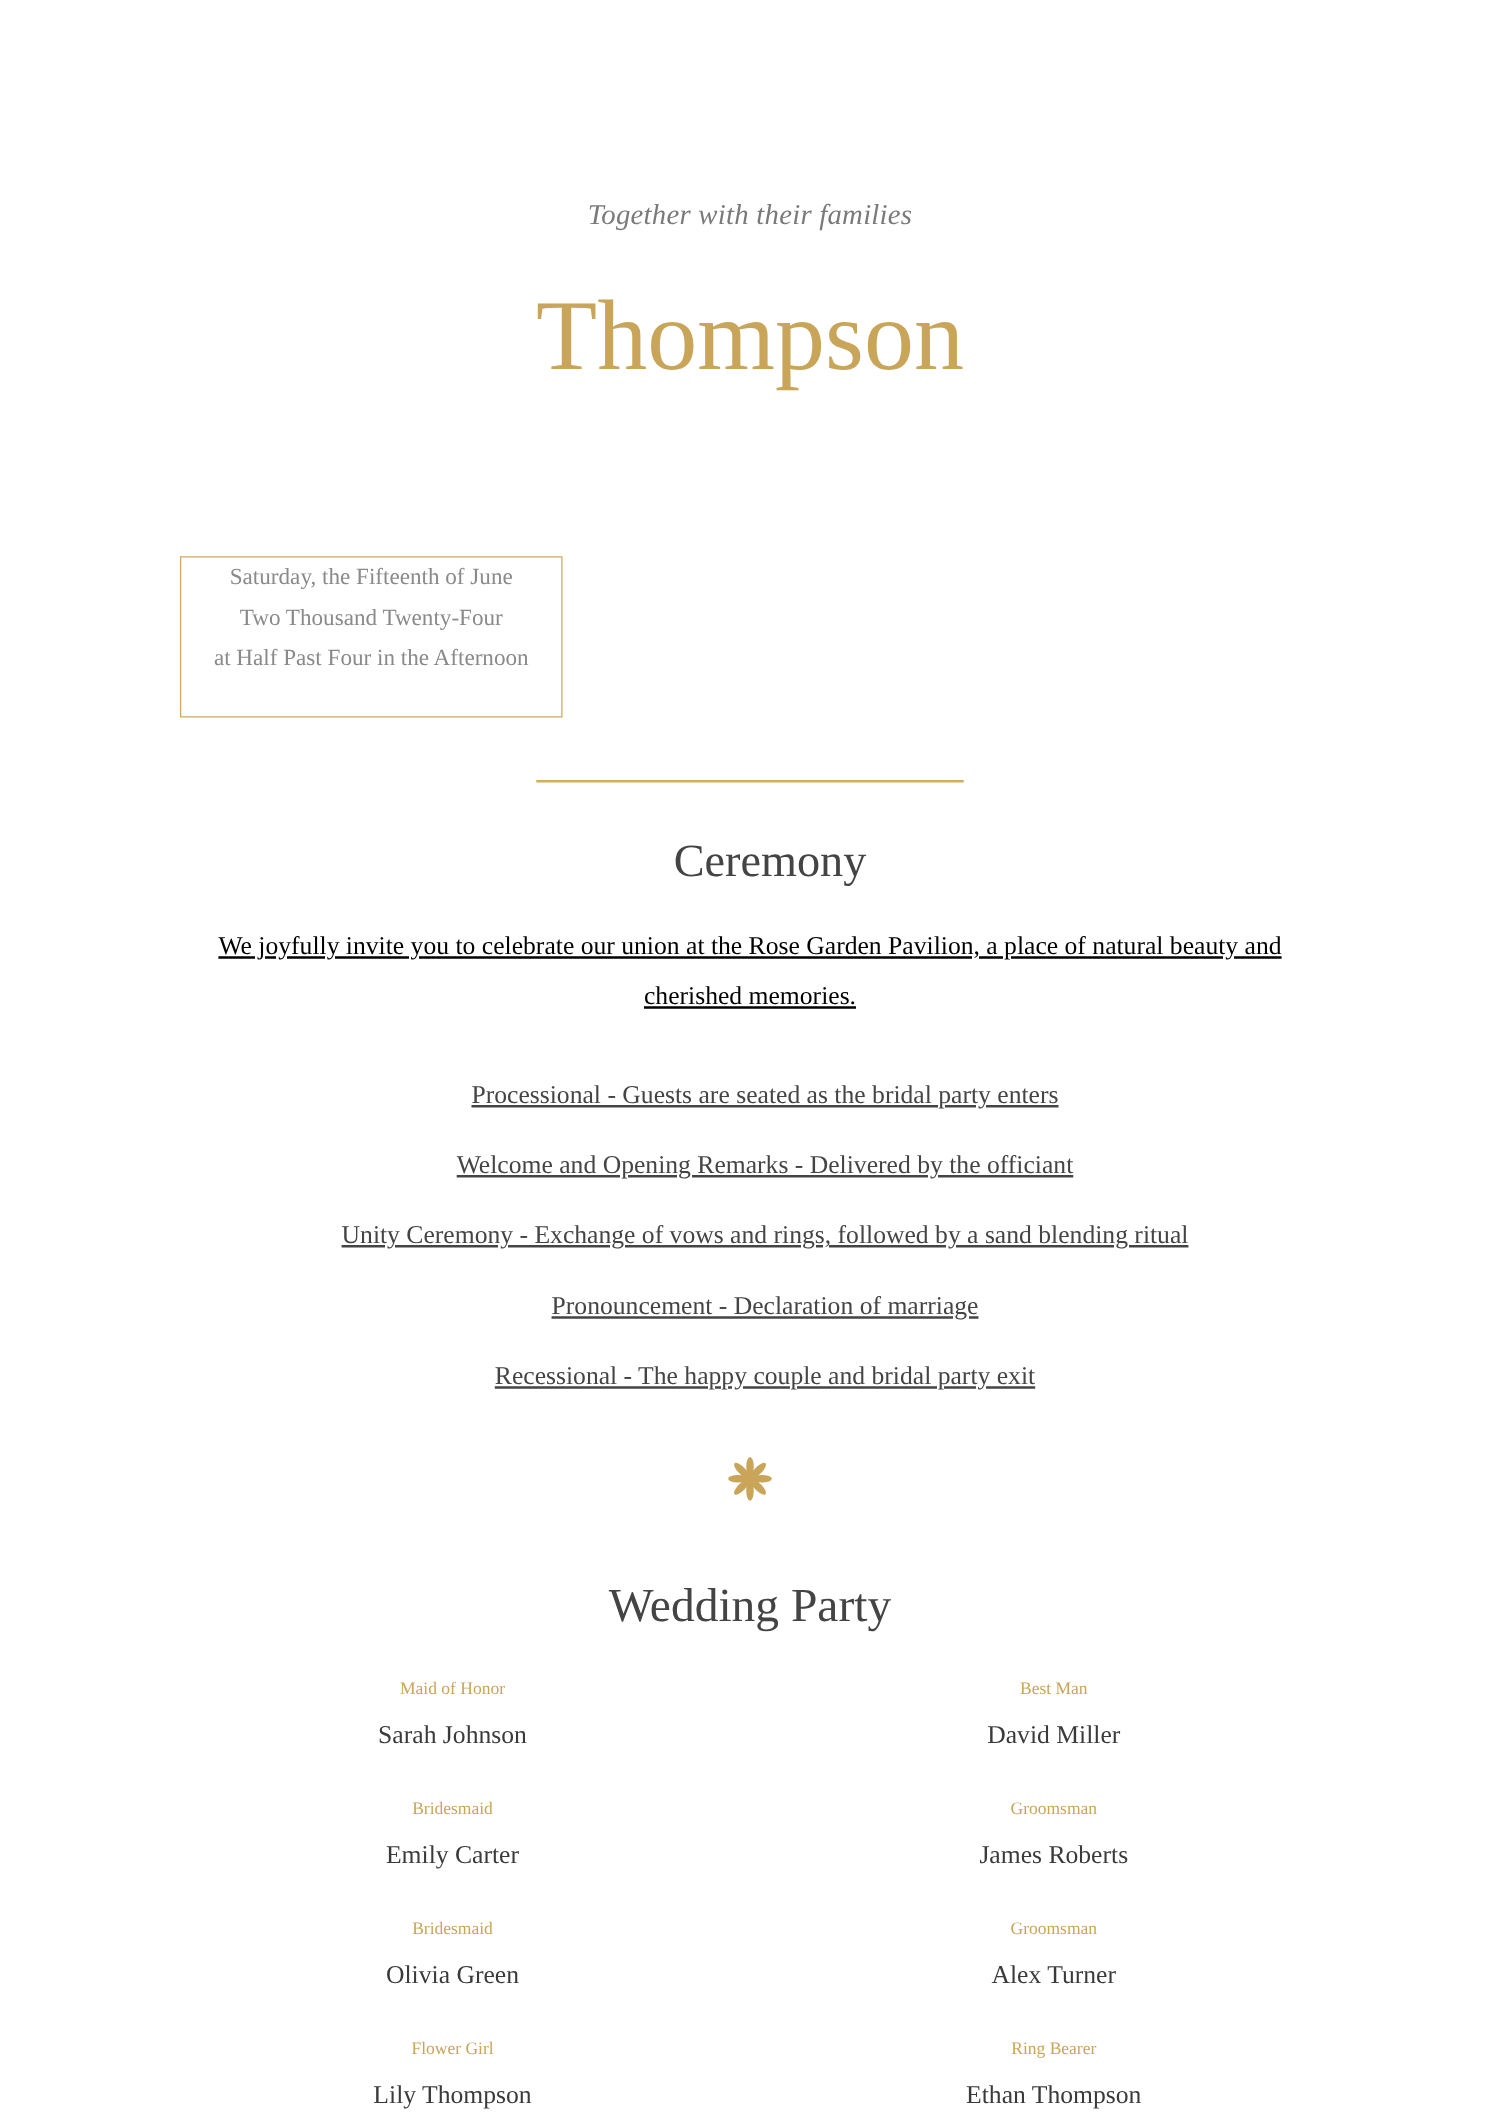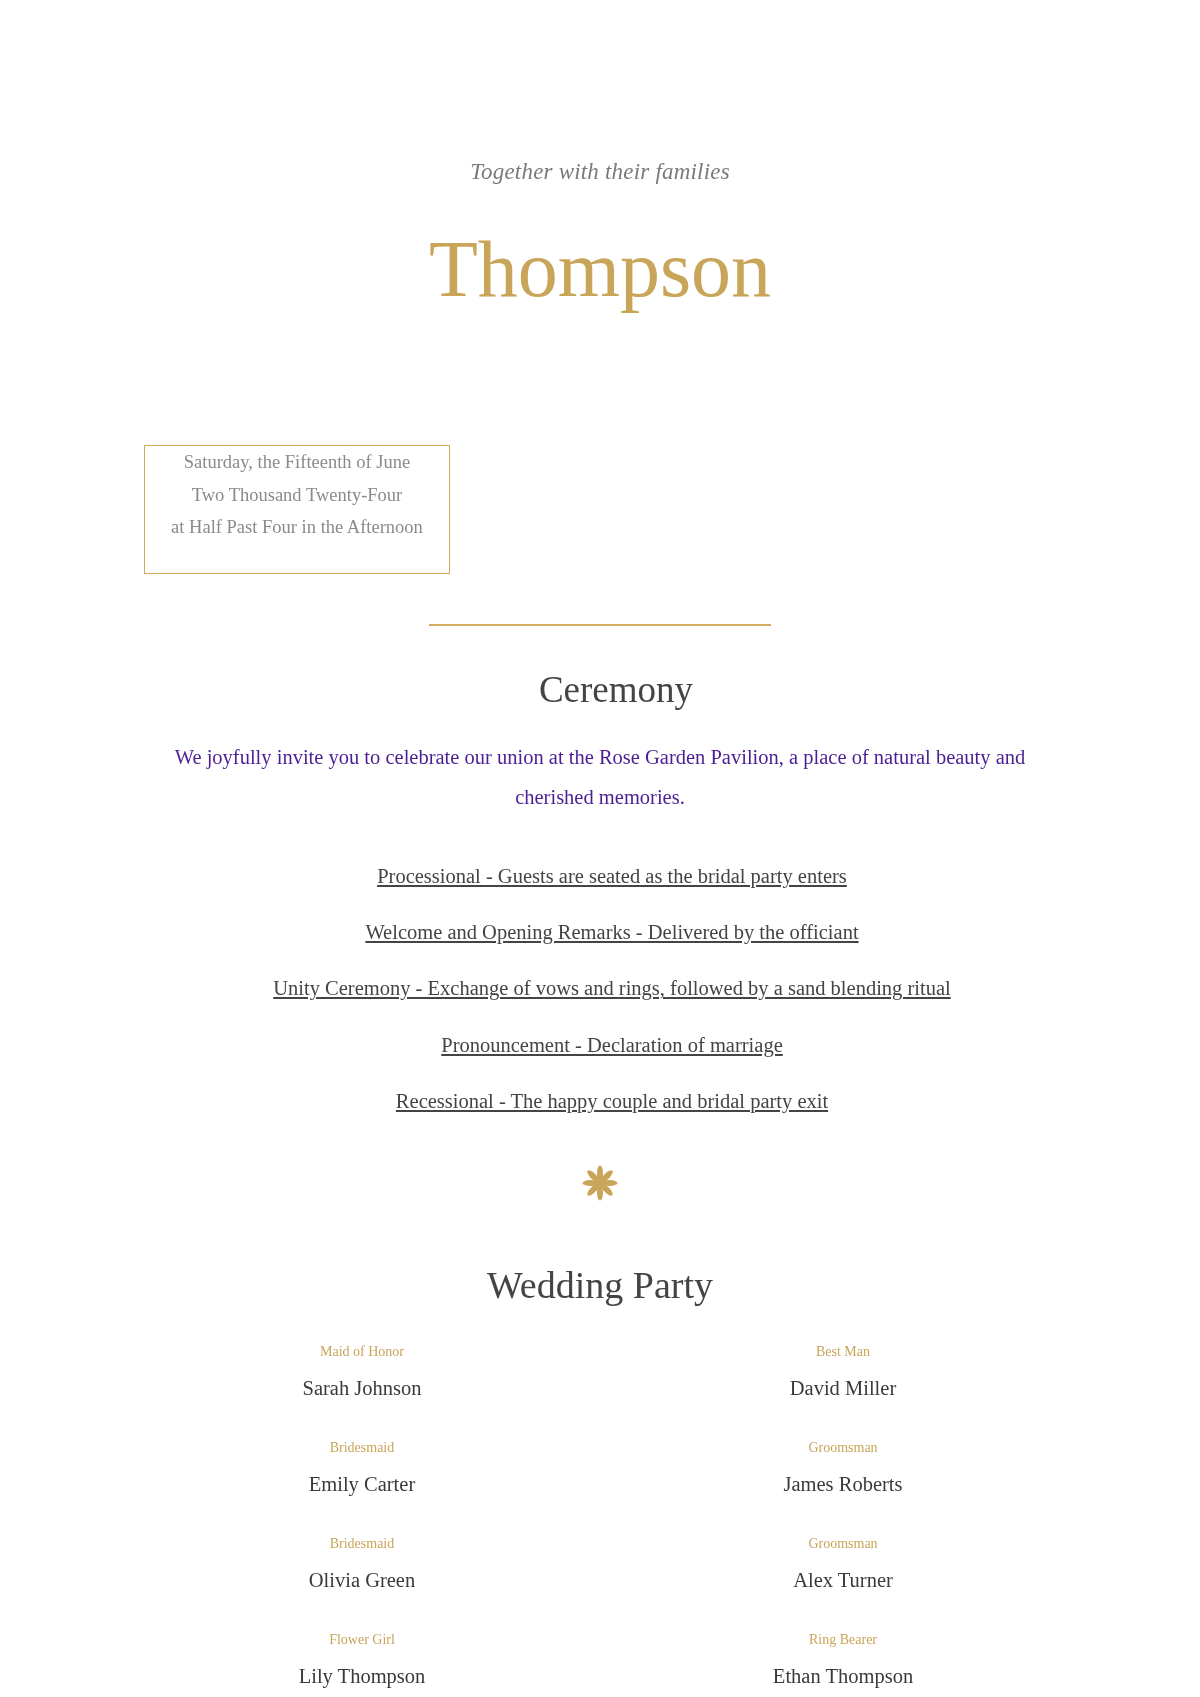--- a/index.html
+++ b/index.html
@@ -66,22 +66,23 @@
   }
   .ceremony-title { top: 668px; font-size: 37px; padding-left: 16px; }
 
   .intro-para {
     left: 150px;
     width: 900px;
     top: 737px;
     text-align: center;
     font-size: 20.5px;
     line-height: 40px;
-    color: #4c1d95;
+    color: #000000;
     margin: 0;
+    text-decoration: underline;
   }
 
   .program {
     top: 846px;
     margin: 12px;
     padding: 0;
     list-style: none;
     text-decoration: underline;
   }
   .program li {

